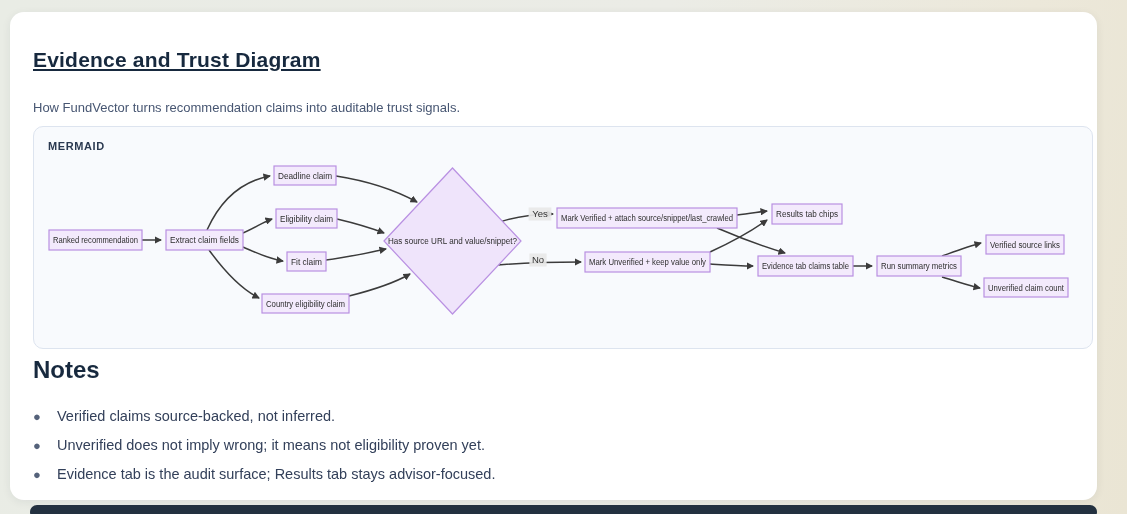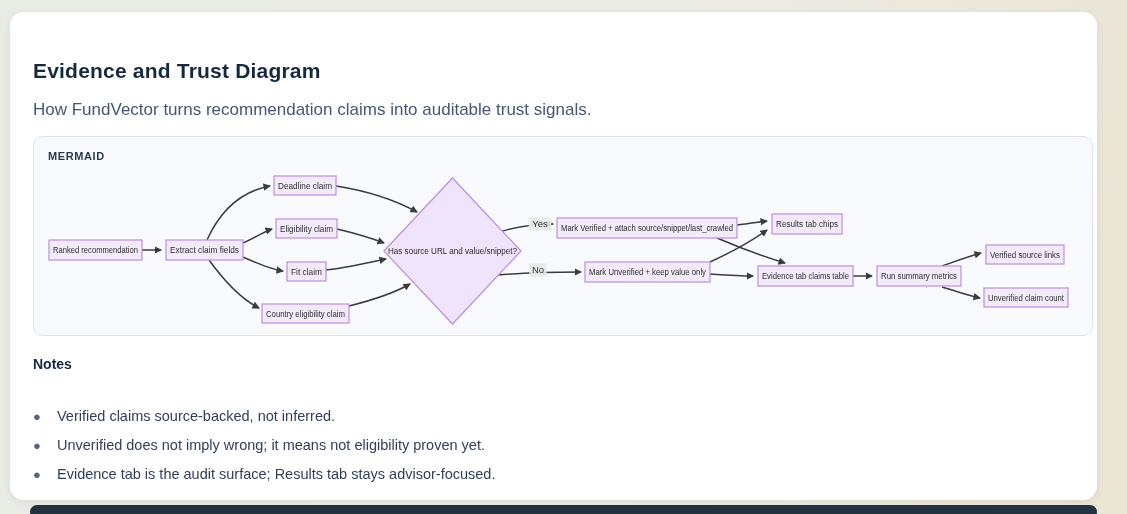--- a/index.html
+++ b/index.html
@@ -14,45 +14,45 @@
     font-family:"Liberation Sans","DejaVu Sans",sans-serif;
     background:linear-gradient(100deg,#e9ece5 0%,#ebece6 55%,#ece8da 85%,#eae5d4 100%);
     position:relative;
   }
   .card{
     position:absolute;left:10px;top:12px;width:1087px;height:488px;
     background:var(--card-bg);border-radius:14px;
     box-shadow:0 2px 10px rgba(30,40,60,.07);
   }
   .page-title{
-    position:absolute;left:23px;top:47px;
-    font-size:21px;font-weight:700;color:var(--title-color);letter-spacing:.2px;
+    position:absolute;left:23px;top:36px;
+    font-size:21px;font-weight:700;color:var(--title-color);letter-spacing:.2px;text-decoration:underline;
   }
   .page-subtitle{
     position:absolute;left:23px;top:88px;
-    font-size:17px;color:var(--subtitle-color);
+    font-size:13px;color:var(--subtitle-color);
   }
   .mermaid-panel{
-    position:absolute;left:23px;top:124px;width:1060px;height:200px;
+    position:absolute;left:23px;top:114px;width:1060px;height:223px;
     background:var(--panel-bg);border:1px solid var(--panel-border);border-radius:10px;
   }
   .mermaid-label{
     position:absolute;left:14px;top:13px;
     font-size:11px;font-weight:700;color:#2a3950;letter-spacing:.6px;
   }
   .flowchart-svg{position:absolute;left:0;top:0;width:1058px;height:198px;}
   .edge{fill:none;stroke:var(--edge-color);stroke-width:1.5;}
   .node-shape{fill:var(--node-fill);stroke:var(--node-border);stroke-width:1.2;}
   .node-shape.diamond{fill:var(--diamond-fill);}
   .node-label{font-family:"Liberation Sans",sans-serif;font-size:9.2px;fill:#2e2e2e;text-anchor:middle;}
   .edge-label-bg{fill:var(--edge-label-bg);opacity:.92;}
   .edge-label{font-family:"Liberation Sans",sans-serif;font-size:9.5px;fill:#333;text-anchor:middle;}
   .notes-heading{
     position:absolute;left:23px;top:344px;
-    font-size:14px;font-weight:700;color:var(--title-color);
+    font-size:24px;font-weight:700;color:var(--title-color);
   }
   .notes-list{position:absolute;left:23px;top:390px;list-style:none;}
   .notes-list li{
     display:flex;align-items:baseline;
     font-size:14.5px;color:var(--body-text);line-height:28px;
   }
   .bullet{width:24px;color:#55627a;font-size:13px;flex:0 0 24px;}
   .next-section-edge{
     position:absolute;left:30px;top:505px;width:1067px;height:14px;
     background:var(--bar-color);border-radius:7px;

